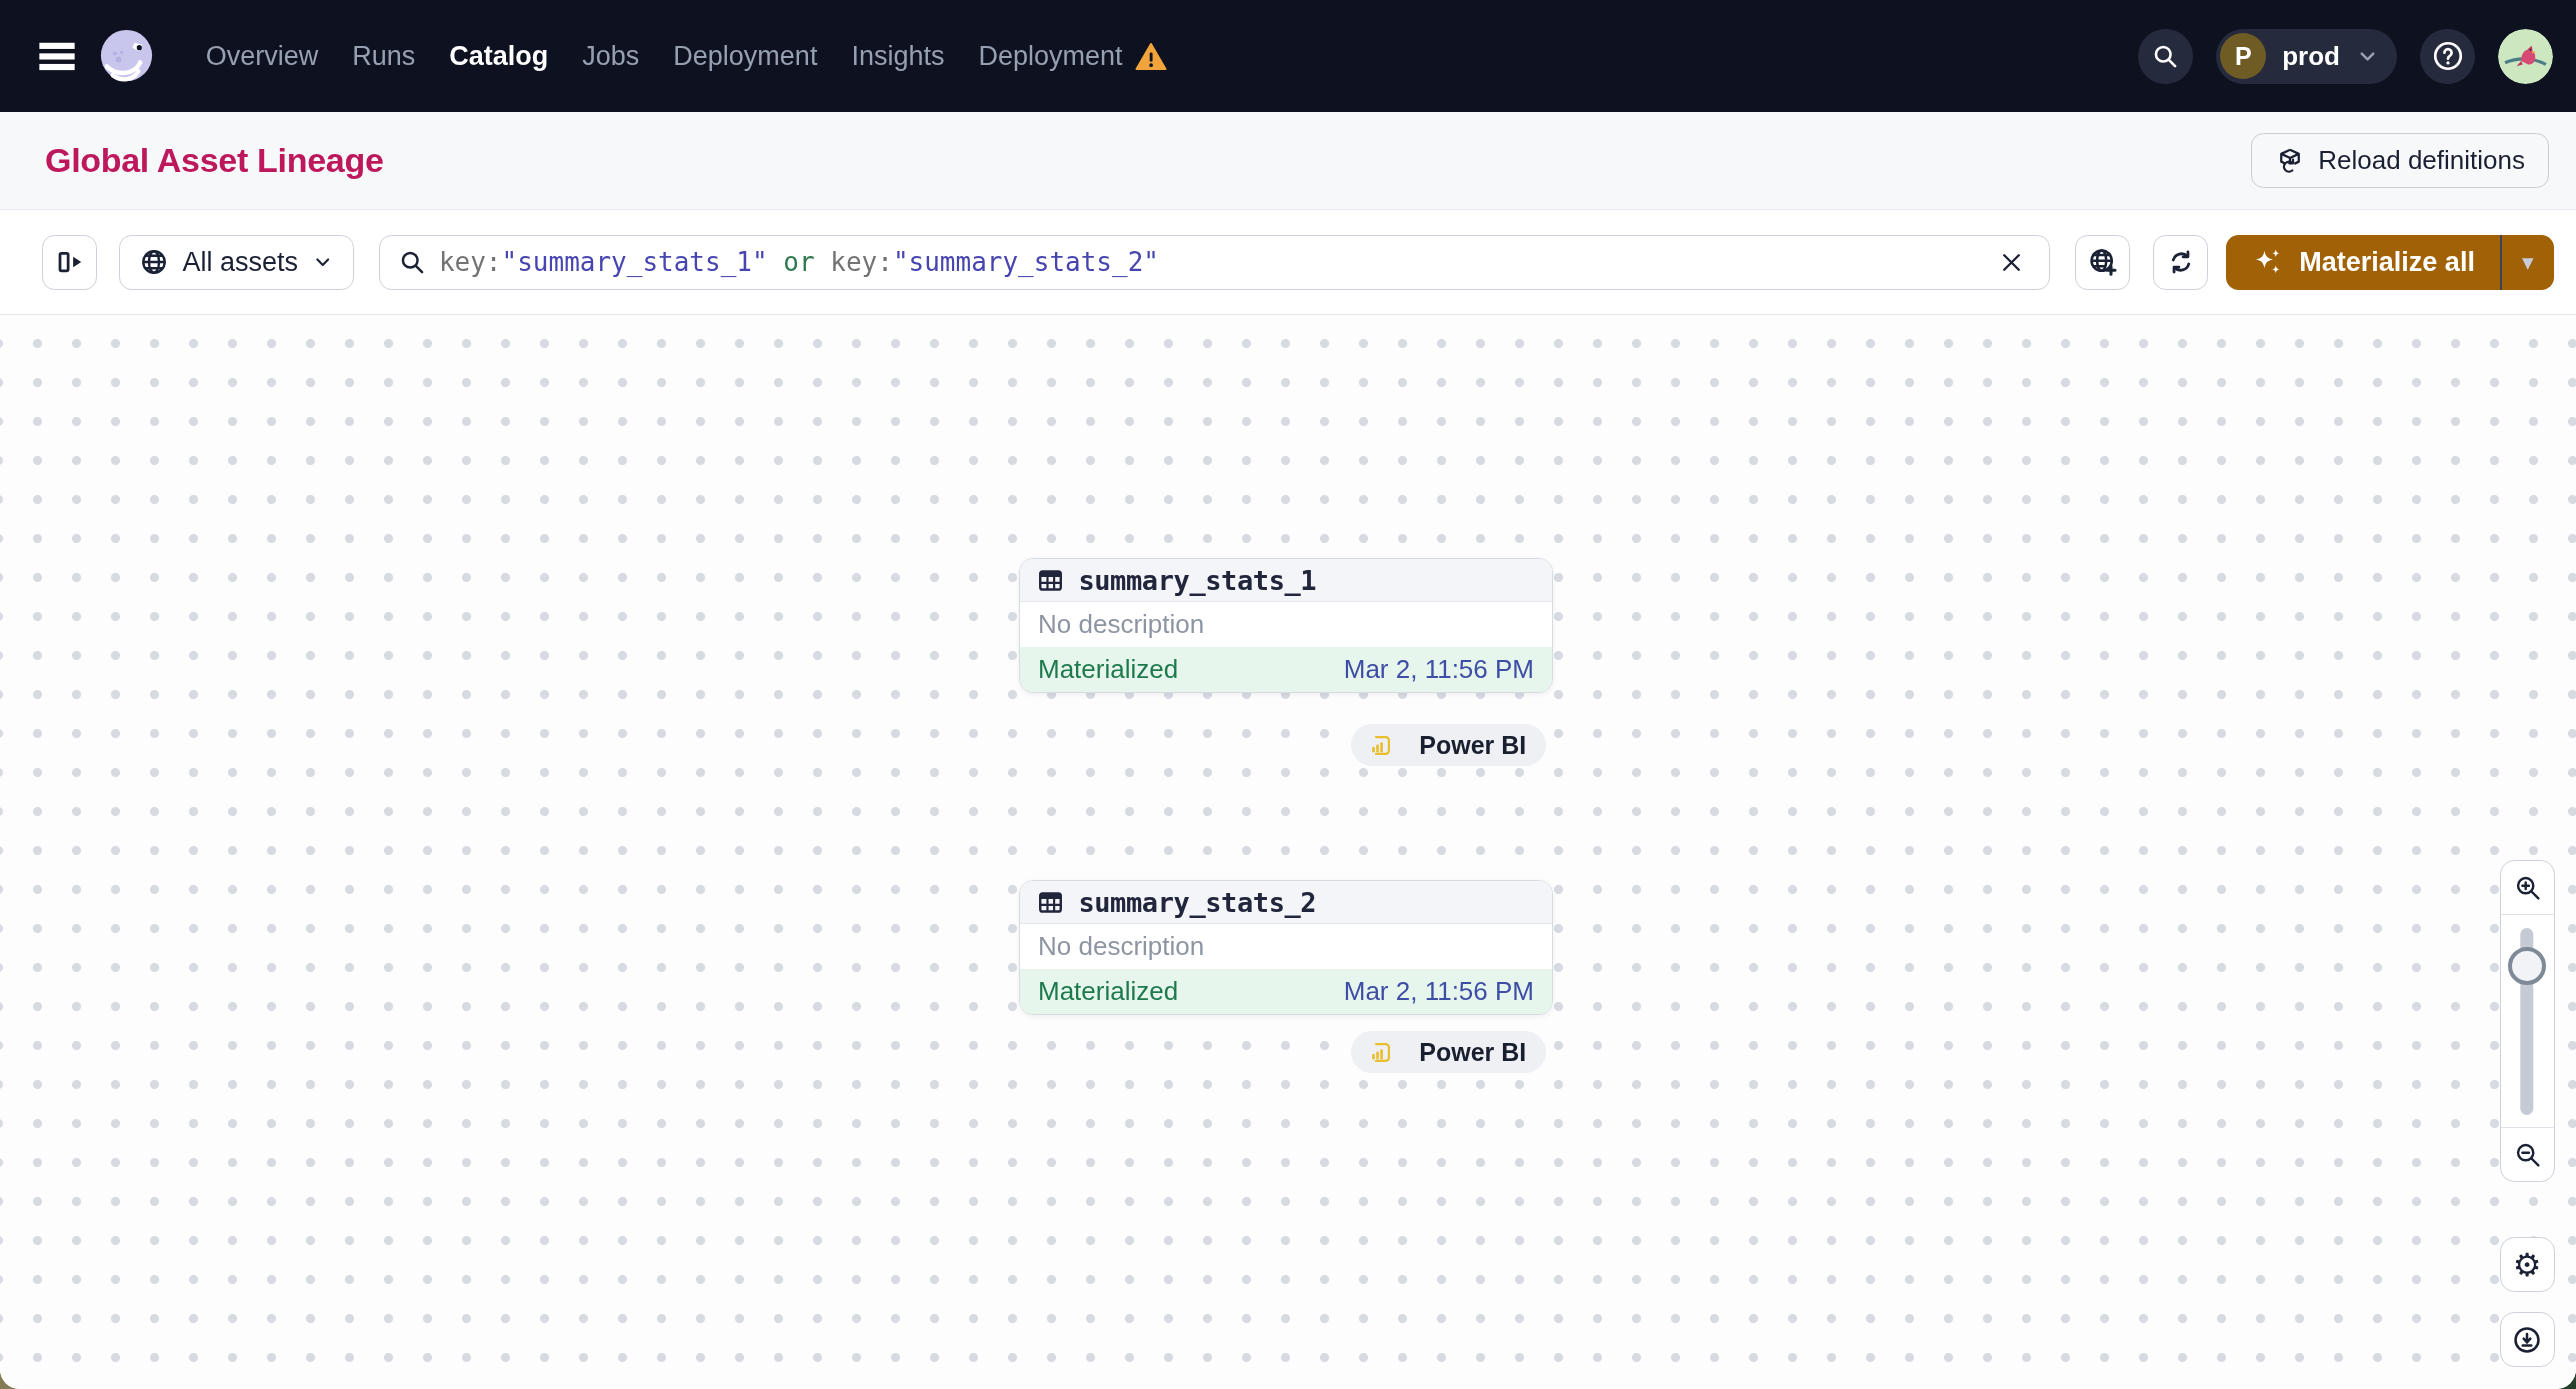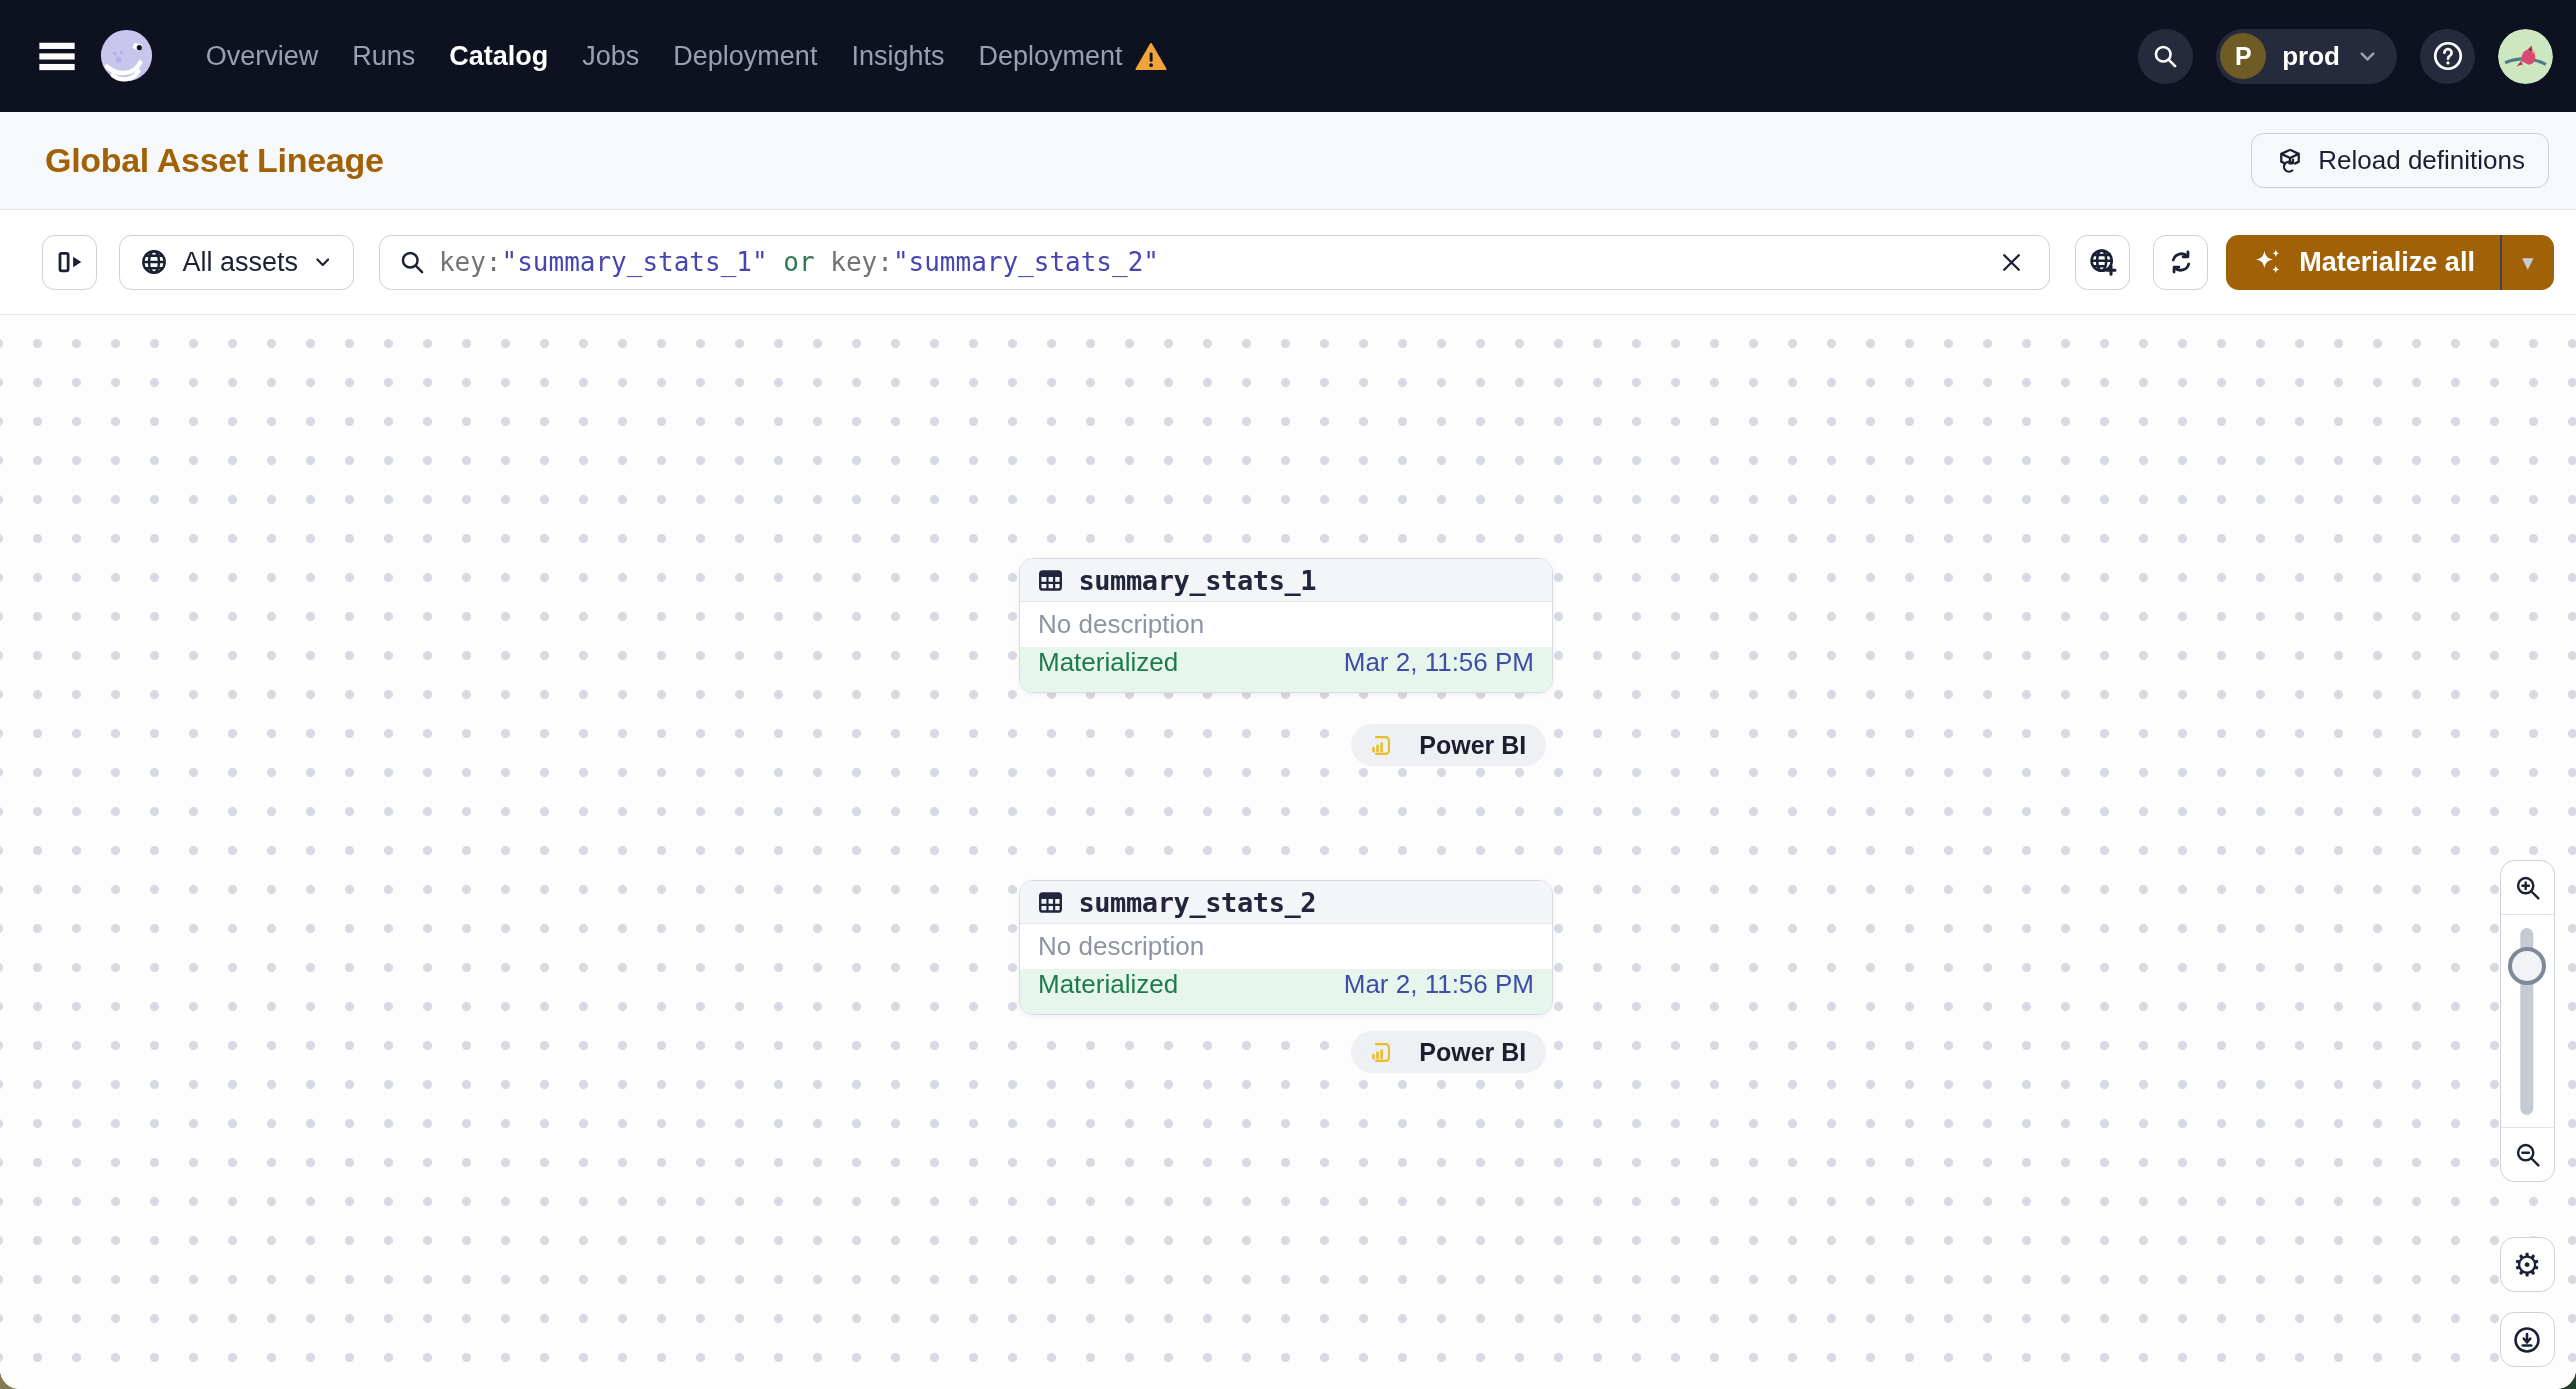--- a/index.html
+++ b/index.html
@@ -49,21 +49,21 @@
   .user-avatar { width: 55px; height: 55px; border-radius: 50%; overflow: hidden; cursor: pointer; }
 
   
   .title-row {
     height: 98px; flex: 0 0 98px;
     background: #f7f8fa;
     border-bottom: 1.8px solid #e4e7ec;
     display: flex; align-items: center;
     padding: 0 27px 0 45px;
   }
-  .page-title { font-size: 34px; font-weight: 600; color: #a16207; letter-spacing: -0.3px; }
+  .page-title { font-size: 34px; font-weight: 600; color: #be185d; letter-spacing: -0.3px; }
   .reload-btn {
     margin-left: auto;
     height: 55px; border: 1.8px solid #c8cdd5; border-radius: 12.5px;
     background: transparent; display: flex; align-items: center; gap: 13.4px;
     padding: 0 23px; font-size: 26px; color: #1a1f31; cursor: pointer;
   }
 
   
   .filter-row {
     height: 105px; flex: 0 0 105px;
@@ -108,21 +108,21 @@
   }
   .asset-node-header {
     height: 43px; background: #f4f5f8; border-bottom: 1.8px solid #e3e6eb;
     border-radius: 12.5px 12.5px 0 0;
     display: flex; align-items: center; gap: 13.4px; padding: 0 16px;
   }
   .asset-name { font-family: "DejaVu Sans Mono", monospace; font-weight: 700; font-size: 27px; color: #21263c; letter-spacing: -0.4px; }
   .asset-desc { height: 45px; display: flex; align-items: center; padding: 0 18px; color: #8d95a3; font-size: 26px; }
   .asset-status {
     height: 45px; background: #e7f6ec; border-radius: 0 0 12.5px 12.5px;
-    display: flex; justify-content: space-between; padding: 0 18px;
+    display: flex; align-items: center; justify-content: space-between; padding: 0 18px;
     font-size: 26px;
   }
   .status-label { color: #1e7a4d; }
   .status-time { color: #3e4da5; }
 
   .asset-tag {
     position: absolute; right: 1030px; height: 42px;
     background: #eef0f4; border-radius: 21.5px;
     display: flex; align-items: center; gap: 25px; padding: 0 19.7px 0 16px;
     font-size: 25px; font-weight: 600; color: #1a1f30; cursor: pointer;

